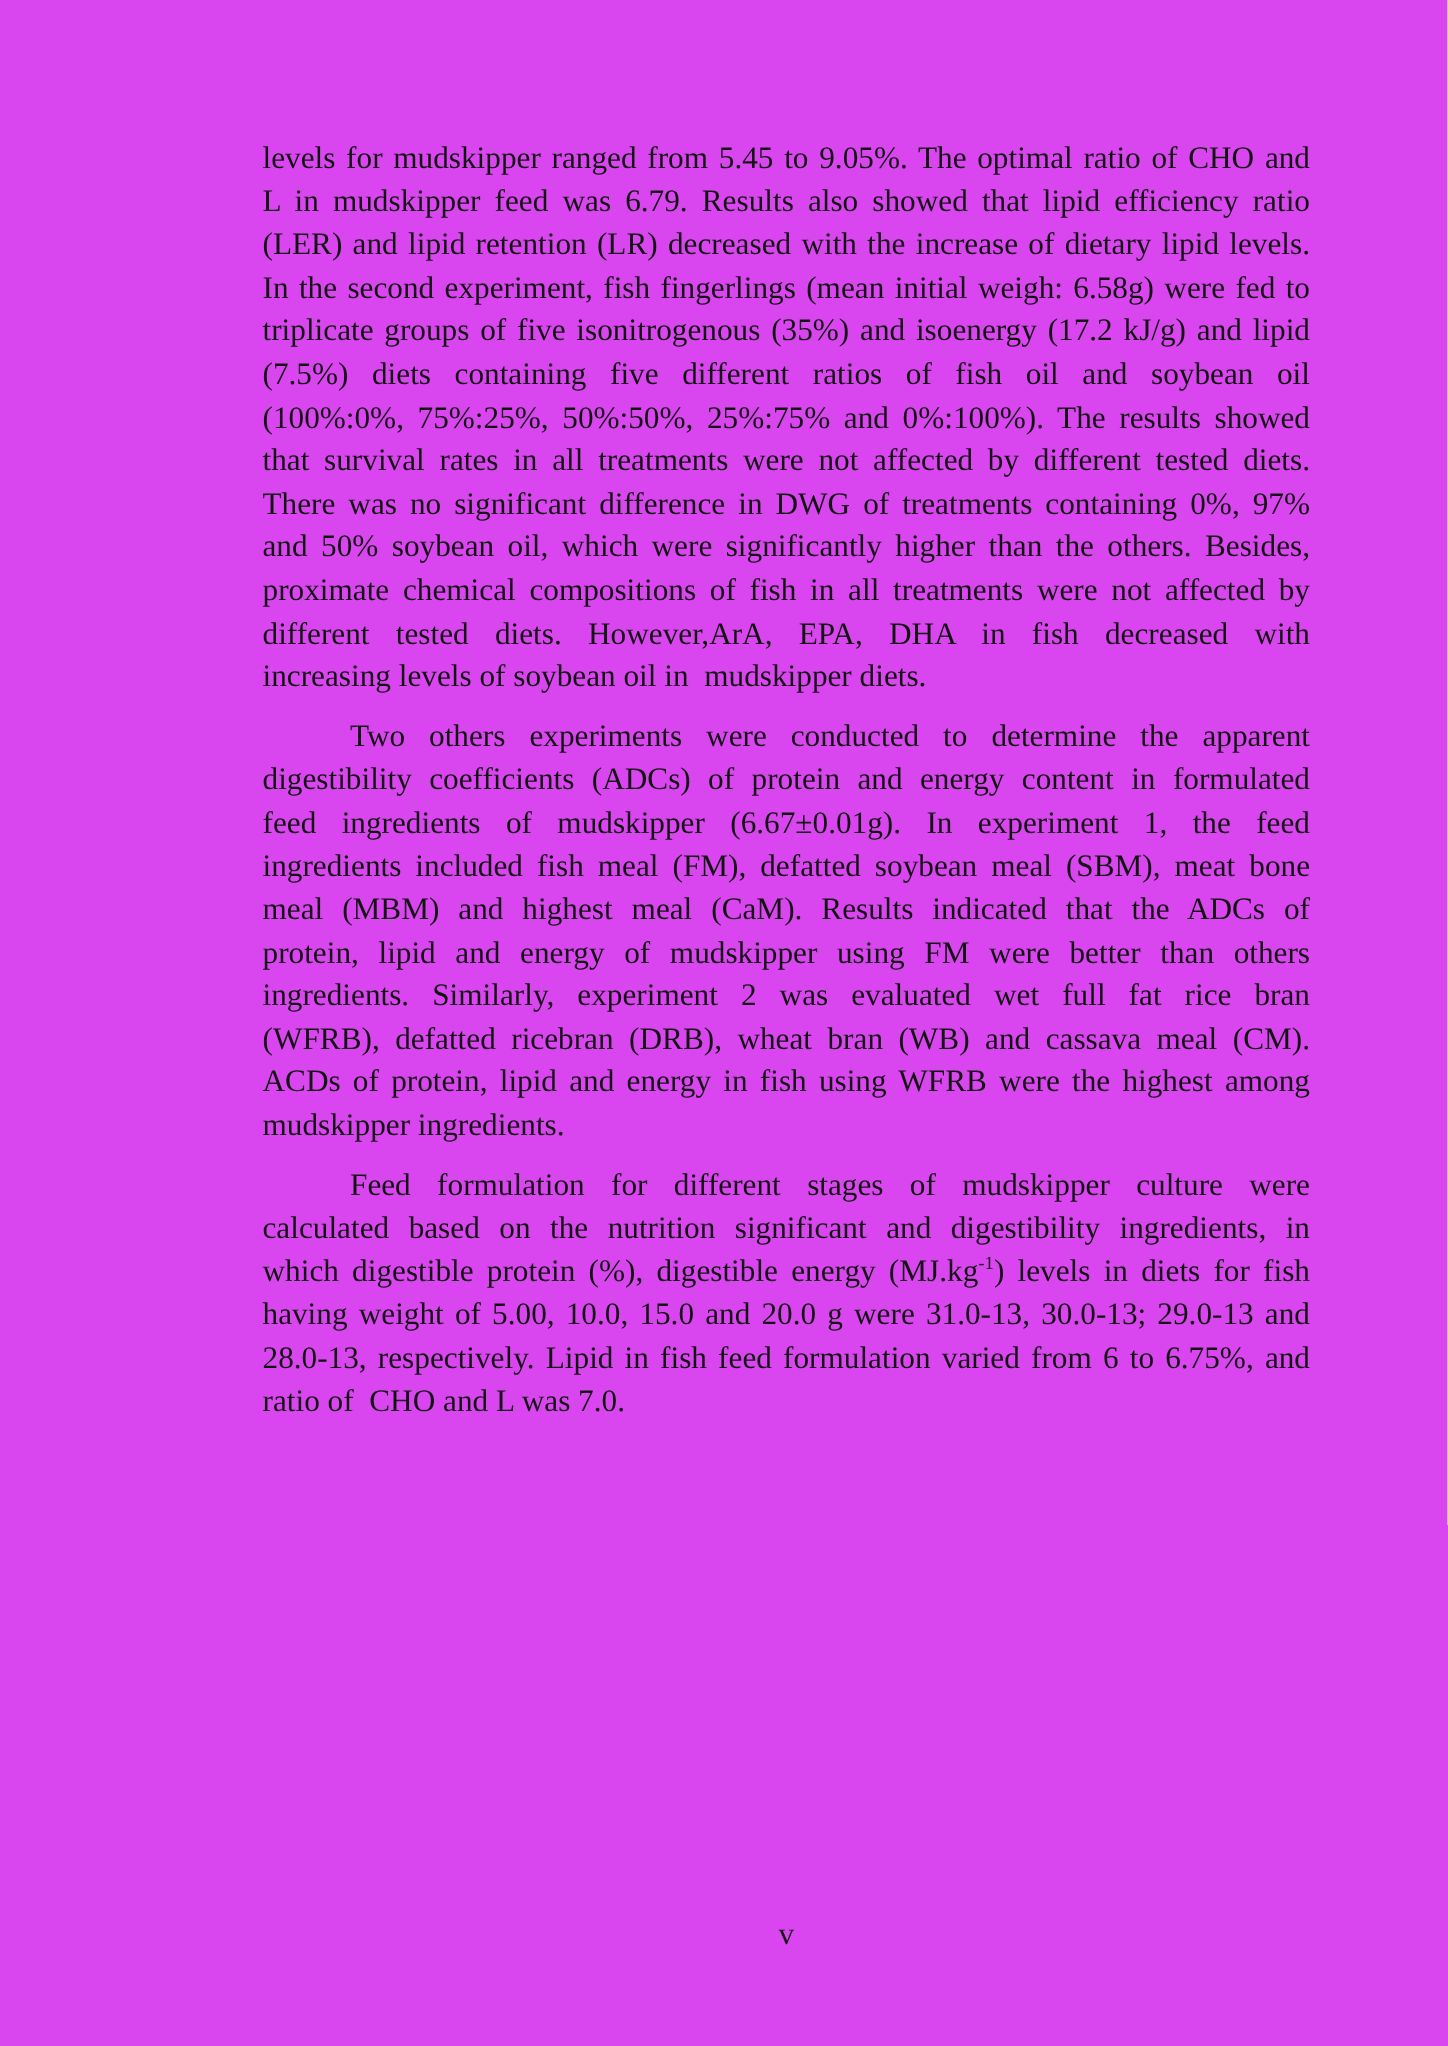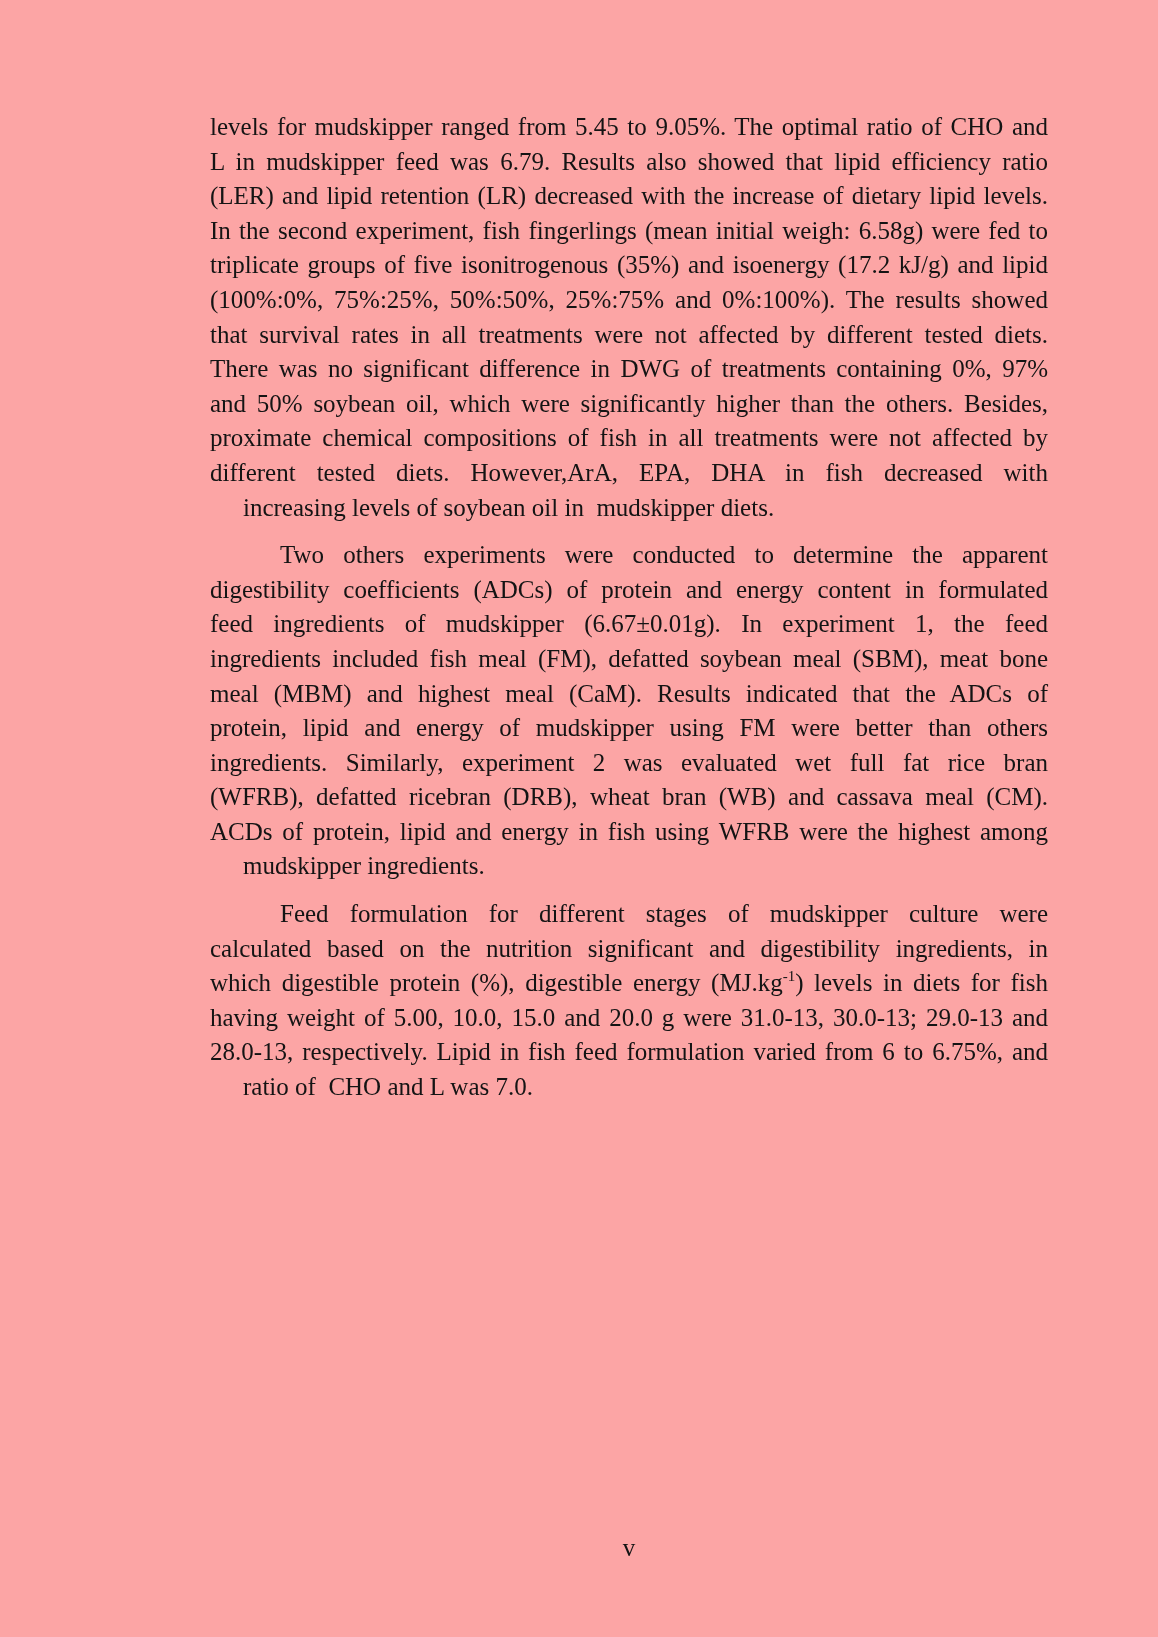--- a/index.html
+++ b/index.html
@@ -4,21 +4,21 @@
 <style>
   html, body {
     margin: 0;
     padding: 0;
     background: #ffffff;
   }
   .page {
     position: relative;
     width: 1158px;
     height: 1637px;
-    background: #fca5a5;
+    background: #d946ef;
     overflow: hidden;
     font-family: "Liberation Serif", "DejaVu Serif", serif;
     color: #141414;
   }
   .content {
     position: absolute;
     left: 210px;
     top: 110px;
     width: 838px;
     font-size: 25px;
@@ -27,21 +27,20 @@
   .para { margin: 0; }
   .para + .para { margin-top: 13px; }
   .line {
     text-align: justify;
     text-align-last: justify;
     white-space: nowrap; 
   }
   .line.last {
     text-align: center;
     text-align-last: left;
-    margin-left: 33px;
   }
   .line.indent { text-indent: 70px; }
   .sup-exp {
     font-size: 15px;
     line-height: 0;
     vertical-align: 10px;
   }
   .page-number {
     position: absolute;
     left: 210px;
@@ -58,20 +57,21 @@
 <div class="page">
 
   <div class="content">
 
     <div class="para">
       <div class="line">levels for mudskipper ranged from 5.45 to 9.05%. The optimal ratio of CHO and</div>
       <div class="line">L in mudskipper feed was 6.79. Results also showed that lipid efficiency ratio</div>
       <div class="line">(LER) and lipid retention (LR) decreased with the increase of dietary lipid levels.</div>
       <div class="line">In the second experiment, fish fingerlings (mean initial weigh: 6.58g) were fed to</div>
       <div class="line">triplicate groups of five isonitrogenous (35%) and isoenergy (17.2 kJ/g) and lipid</div>
+      <div class="line">(7.5%) diets containing five different ratios of fish oil and soybean oil</div>
       <div class="line">(100%:0%, 75%:25%, 50%:50%, 25%:75% and 0%:100%). The results showed</div>
       <div class="line">that survival rates in all treatments were not affected by different tested diets.</div>
       <div class="line">There was no significant difference in DWG of treatments containing 0%, 97%</div>
       <div class="line">and 50% soybean oil, which were significantly higher than the others. Besides,</div>
       <div class="line">proximate chemical compositions of fish in all treatments were not affected by</div>
       <div class="line">different tested diets. However,ArA, EPA, DHA in fish decreased with</div>
       <div class="line last">increasing levels of soybean oil in&nbsp; mudskipper diets.</div>
     </div>
 
     <div class="para">

